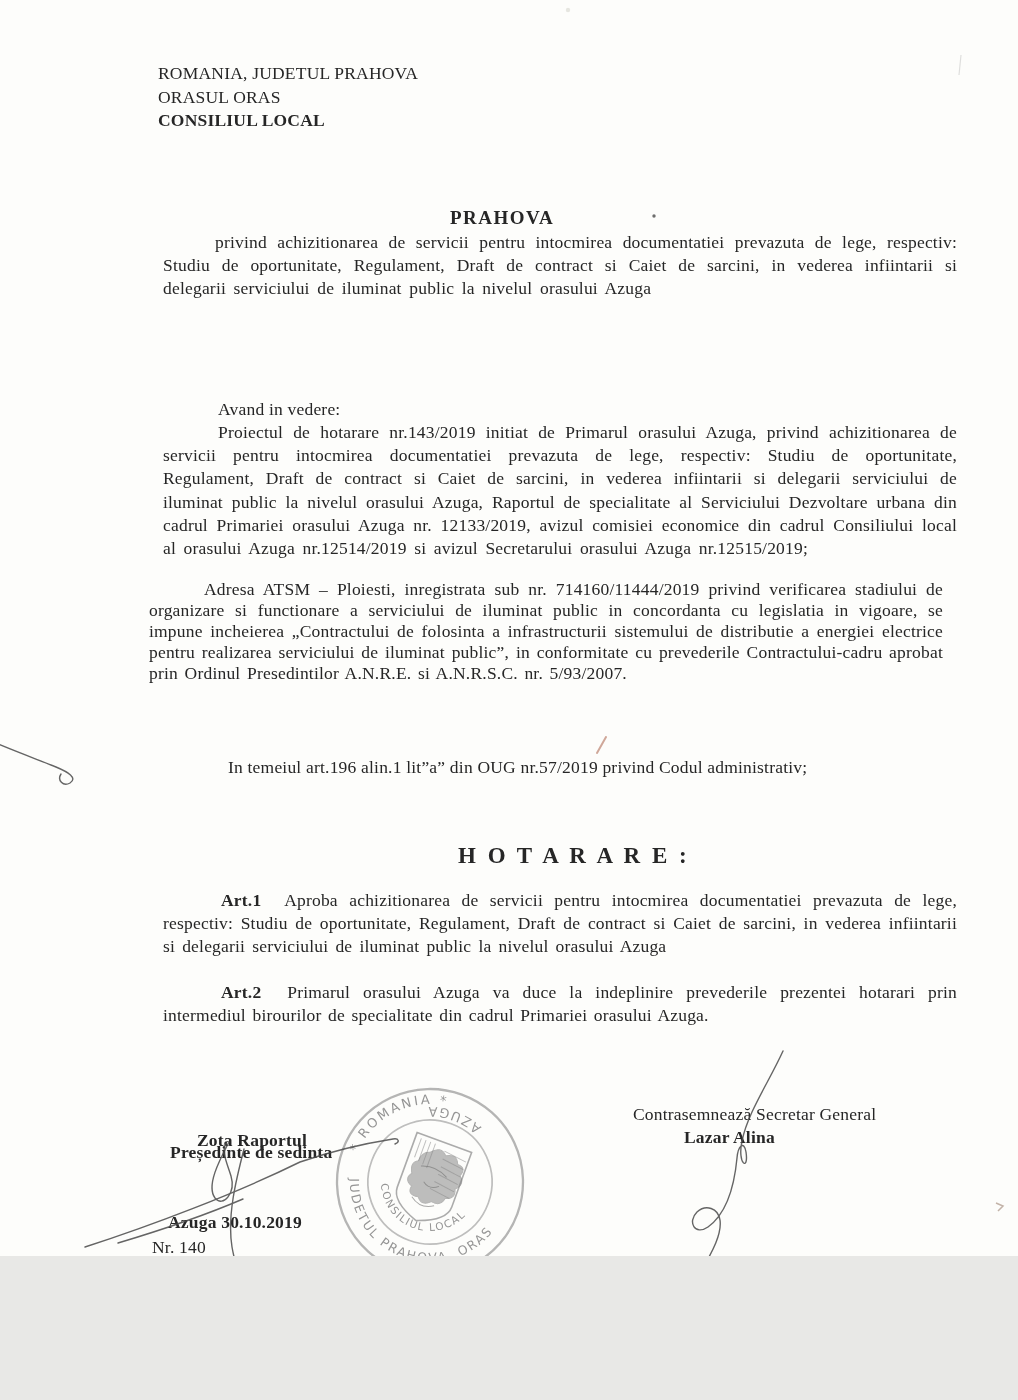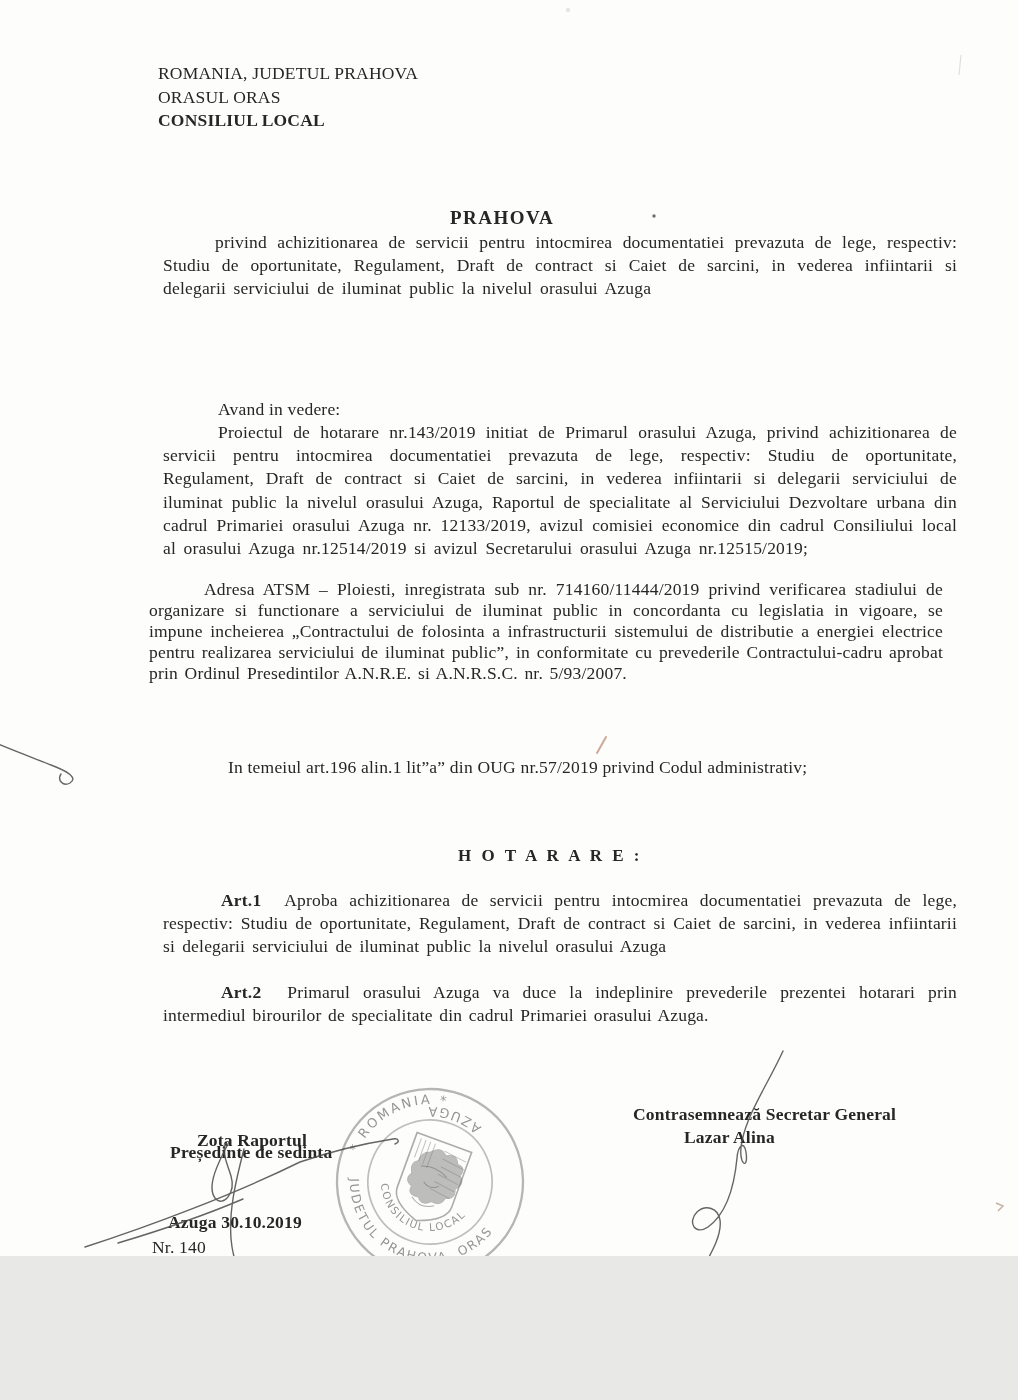--- a/index.html
+++ b/index.html
@@ -14,26 +14,26 @@
   #hdr{left:158px;top:62px;line-height:23.6px;}
   #title{left:450px;top:206px;font-size:19px;font-weight:bold;letter-spacing:1.5px;}
   #subtitle{left:163px;top:231px;width:794px;text-indent:52px;word-spacing:3px;}
   #avand{left:218px;top:398px;}
   #p1{left:163px;top:421px;width:794px;text-indent:55px;word-spacing:3px;}
   #p2{left:149px;top:579px;width:794px;text-indent:55px;word-spacing:2px;line-height:21px;font-family:Liberation Serif, serif;}
   #p3{left:205px;top:697px;}
   #p4{left:222px;top:720px;}
   #temeiul{left:228px;top:756px;}
   #adopta{left:228px;top:802px;font-weight:bold;}
-  #decision{left:458px;top:844px;font-size:17px;font-weight:bold;letter-spacing:3px;}
+  #decision{left:458px;top:844px;font-size:23px;font-weight:bold;letter-spacing:3px;}
   #art1{left:163px;top:889px;width:794px;text-indent:58px;word-spacing:2.5px;}
   #art2{left:163px;top:981px;width:794px;text-indent:58px;word-spacing:2px;}
   #role-left{left:170px;top:1105px;font-weight:bold;margin-top:36px;}
   #name-left{left:197px;top:1129px;font-weight:bold;}
-  #countersign{left:633px;top:1103px;font-weight:bold;}
+  #countersign{left:633px;top:1103px;font-weight:normal;}
   #name-right{left:684px;top:1126px;font-weight:bold;text-align:right;}
   #place-date{left:168px;top:1211px;font-weight:bold;}
   #number{left:152px;top:1236px;font-weight:normal;}
   #stamp{position:absolute;left:326px;top:1080px;}
   #overlay{position:absolute;left:0;top:0;pointer-events:none;}
   .stamp-text{font-family:"DejaVu Sans", sans-serif;fill:#878787;}
 </style>
 </head>
 <body>
 

